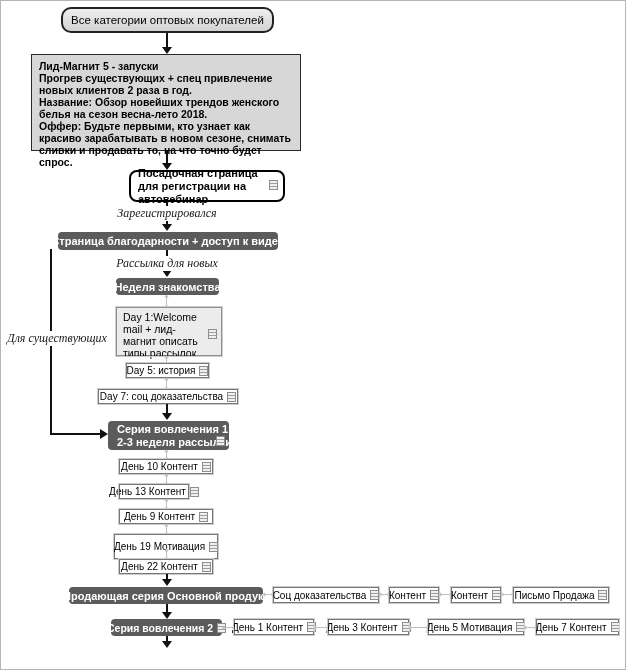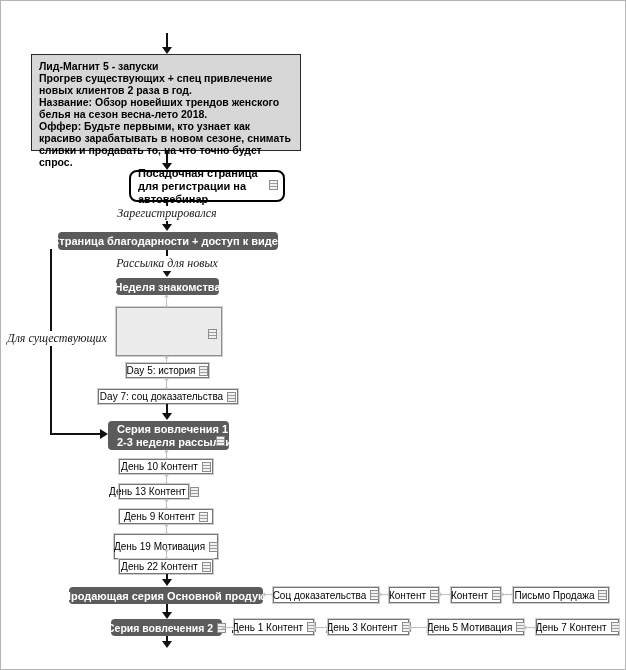--- a/index.html
+++ b/index.html
@@ -63,20 +63,23 @@
     font-size:12px;color:#1a1a1a;background:#fff;padding:0 3px;
     white-space:nowrap;z-index:5;
   }
   .center{transform:translateX(-50%);}
 </style>
 </head>
 <body>
 
 <div class="canvas">
 
+  <div class="node rounded-top" style="left:60px;top:6px;width:213px;height:26px;">
+    <span>Все категории оптовых покупателей</span>
+  </div>
 
   <div class="vline" style="left:165px;top:32px;height:14px;"></div>
   <div class="head-down" style="left:161px;top:46px;"></div>
 
   <div class="node lead" style="left:30px;top:53px;width:270px;height:97px;">
     <div>Лид-Магнит 5 - запуски</div>
     <div>Прогрев существующих + спец привлечение новых клиентов 2 раза в год.</div>
     <div>Название: Обзор новейших трендов женского белья на сезон весна-лето 2018.</div>
     <div>Оффер: Будьте первыми, кто узнает как красиво зарабатывать в новом сезоне, снимать сливки и продавать то, на что точно будет спрос.</div>
   </div>
@@ -106,20 +109,21 @@
   <div class="head-right" style="left:99px;top:428px;"></div>
   <div class="elabel" style="left:3px;top:330px;">Для существующих</div>
 
   <div class="node dark" style="left:115px;top:277px;width:103px;height:17px;">
     <span>Неделя знакомства</span>
   </div>
 
   <div class="gv" style="left:165px;top:295px;height:11px;"></div>
 
   <div class="node day1" style="left:115px;top:306px;width:106px;height:49px;">
+    <span style="width:82px;">Day 1:Welcome mail + лид-магнит описать типы рассылок</span>
     <span class="note note-abs" style="right:4px;top:21px;"></span>
   </div>
 
   <div class="gv" style="left:165px;top:356px;height:7px;"></div>
 
   <div class="node small" style="left:125px;top:362px;width:83px;height:15px;">
     <span>Day 5: история</span>
       <span class="note"></span>
   </div>
 

